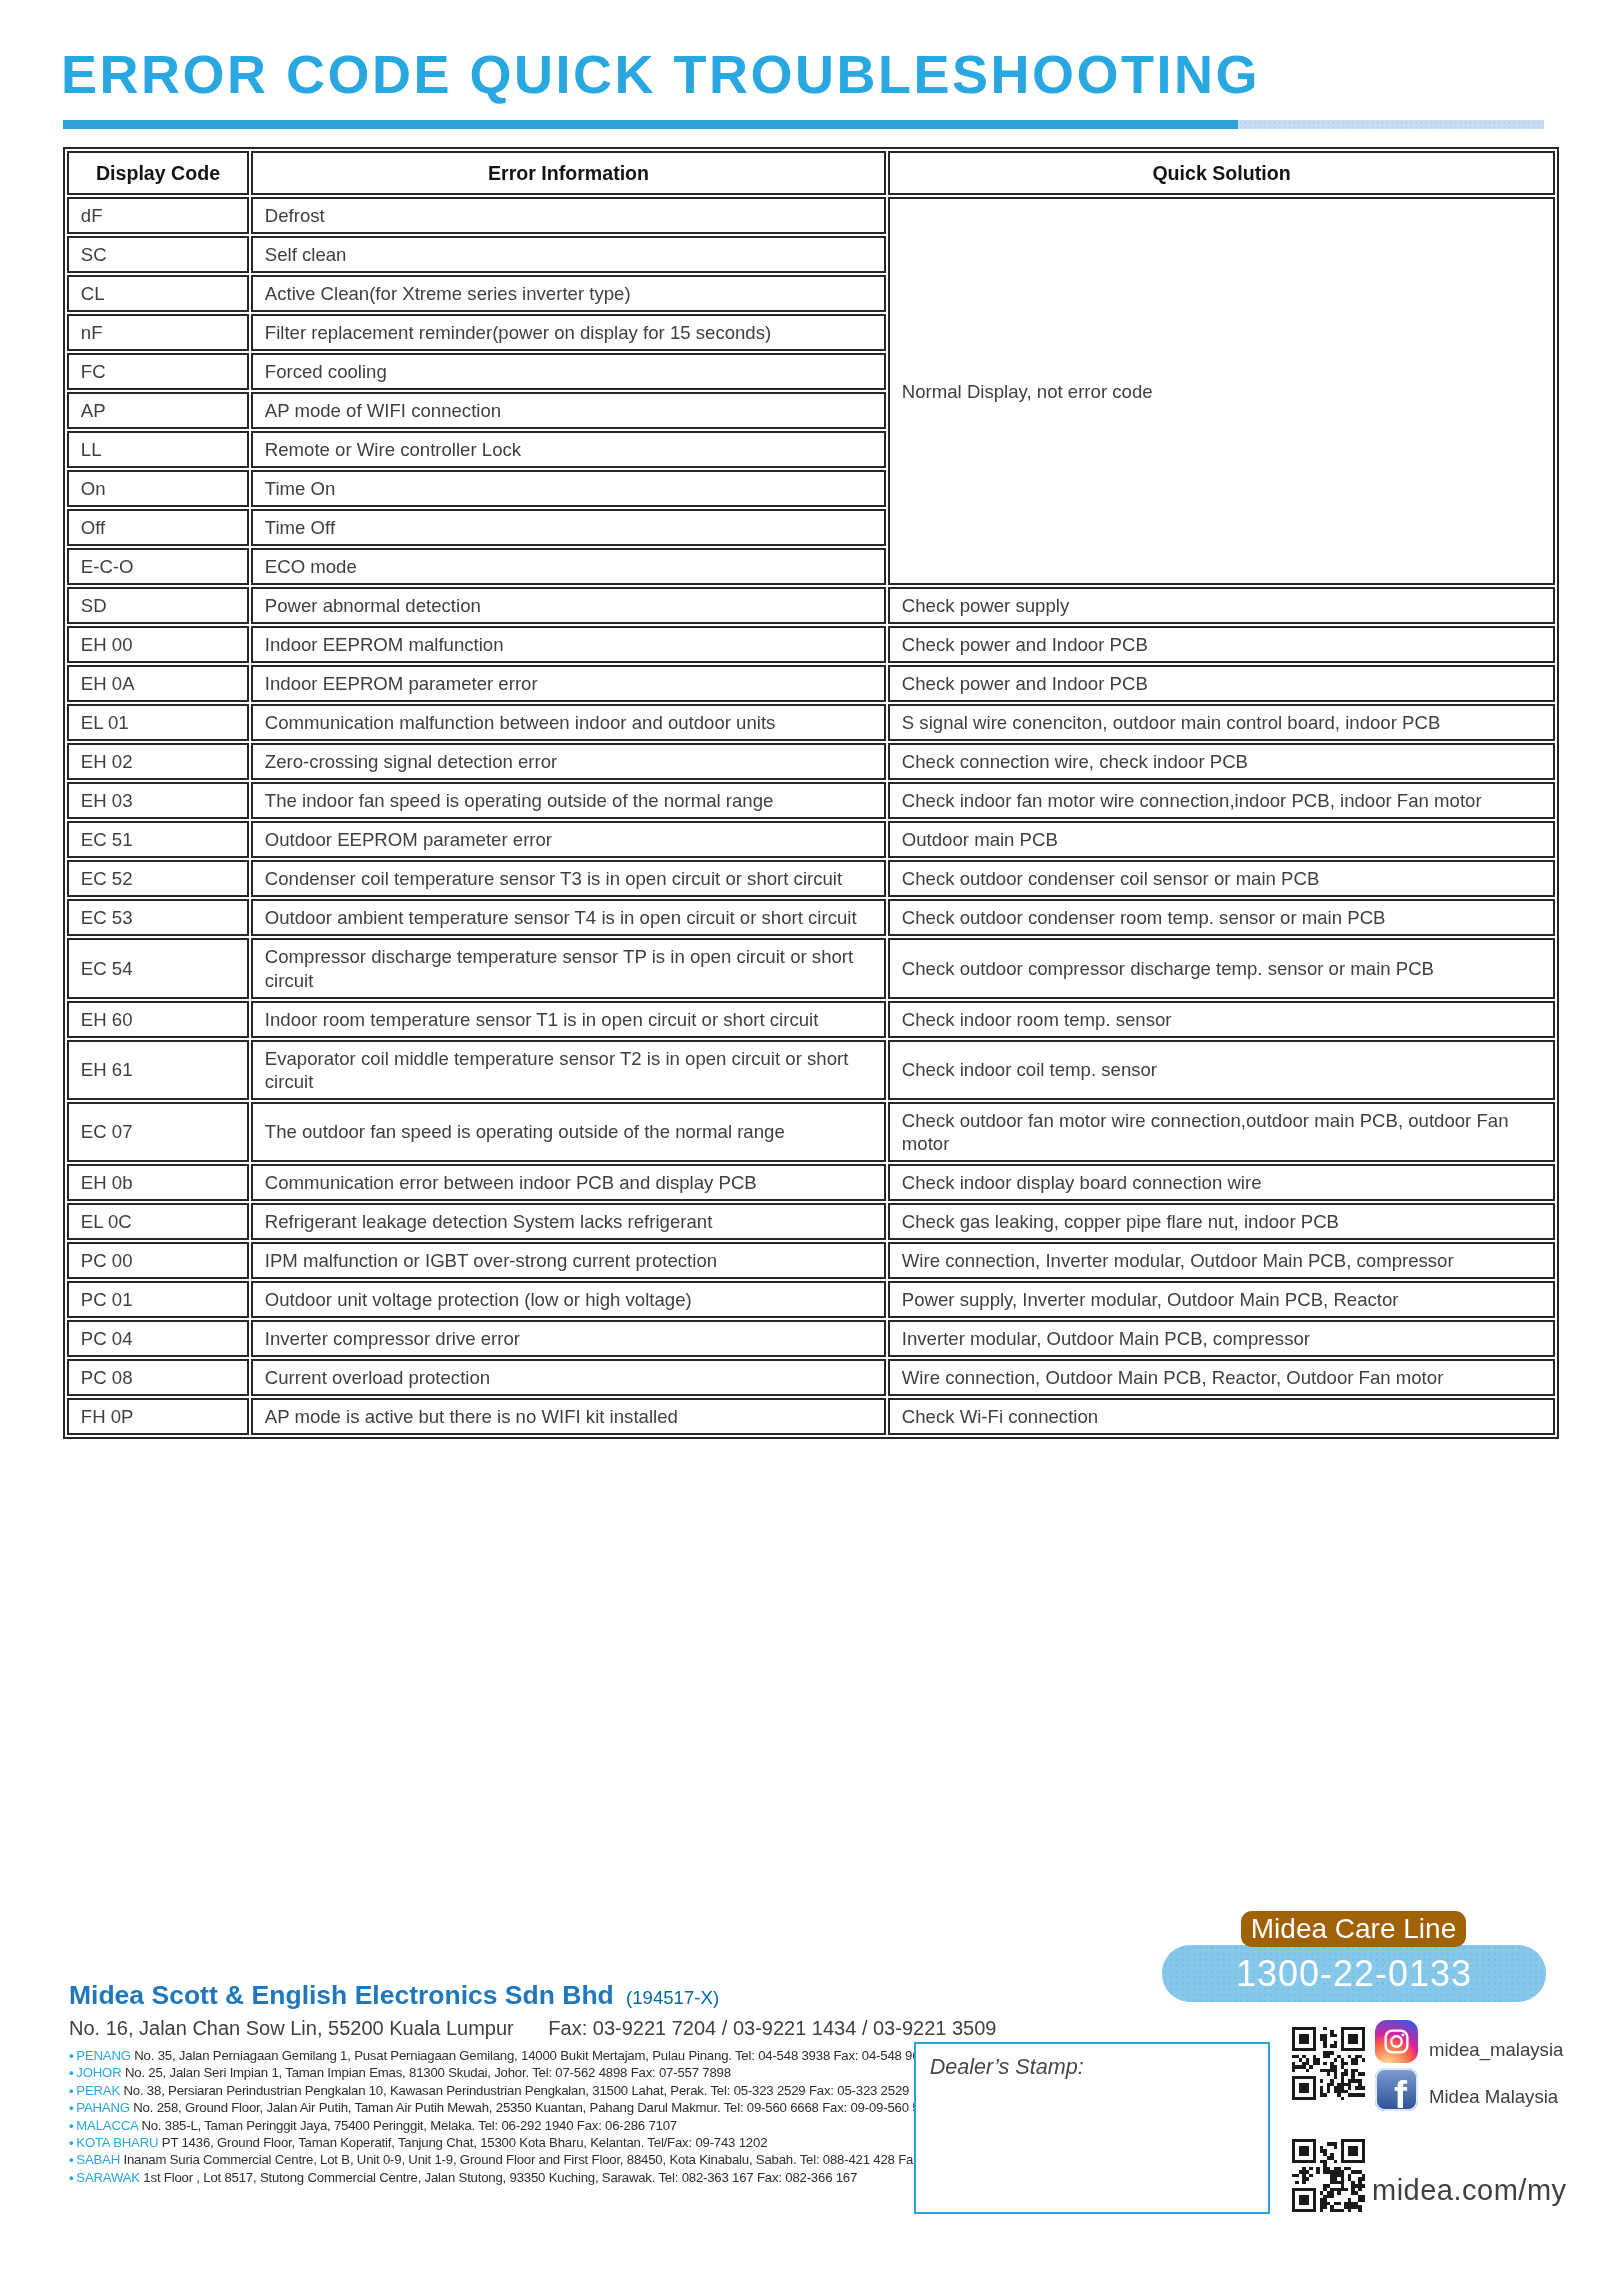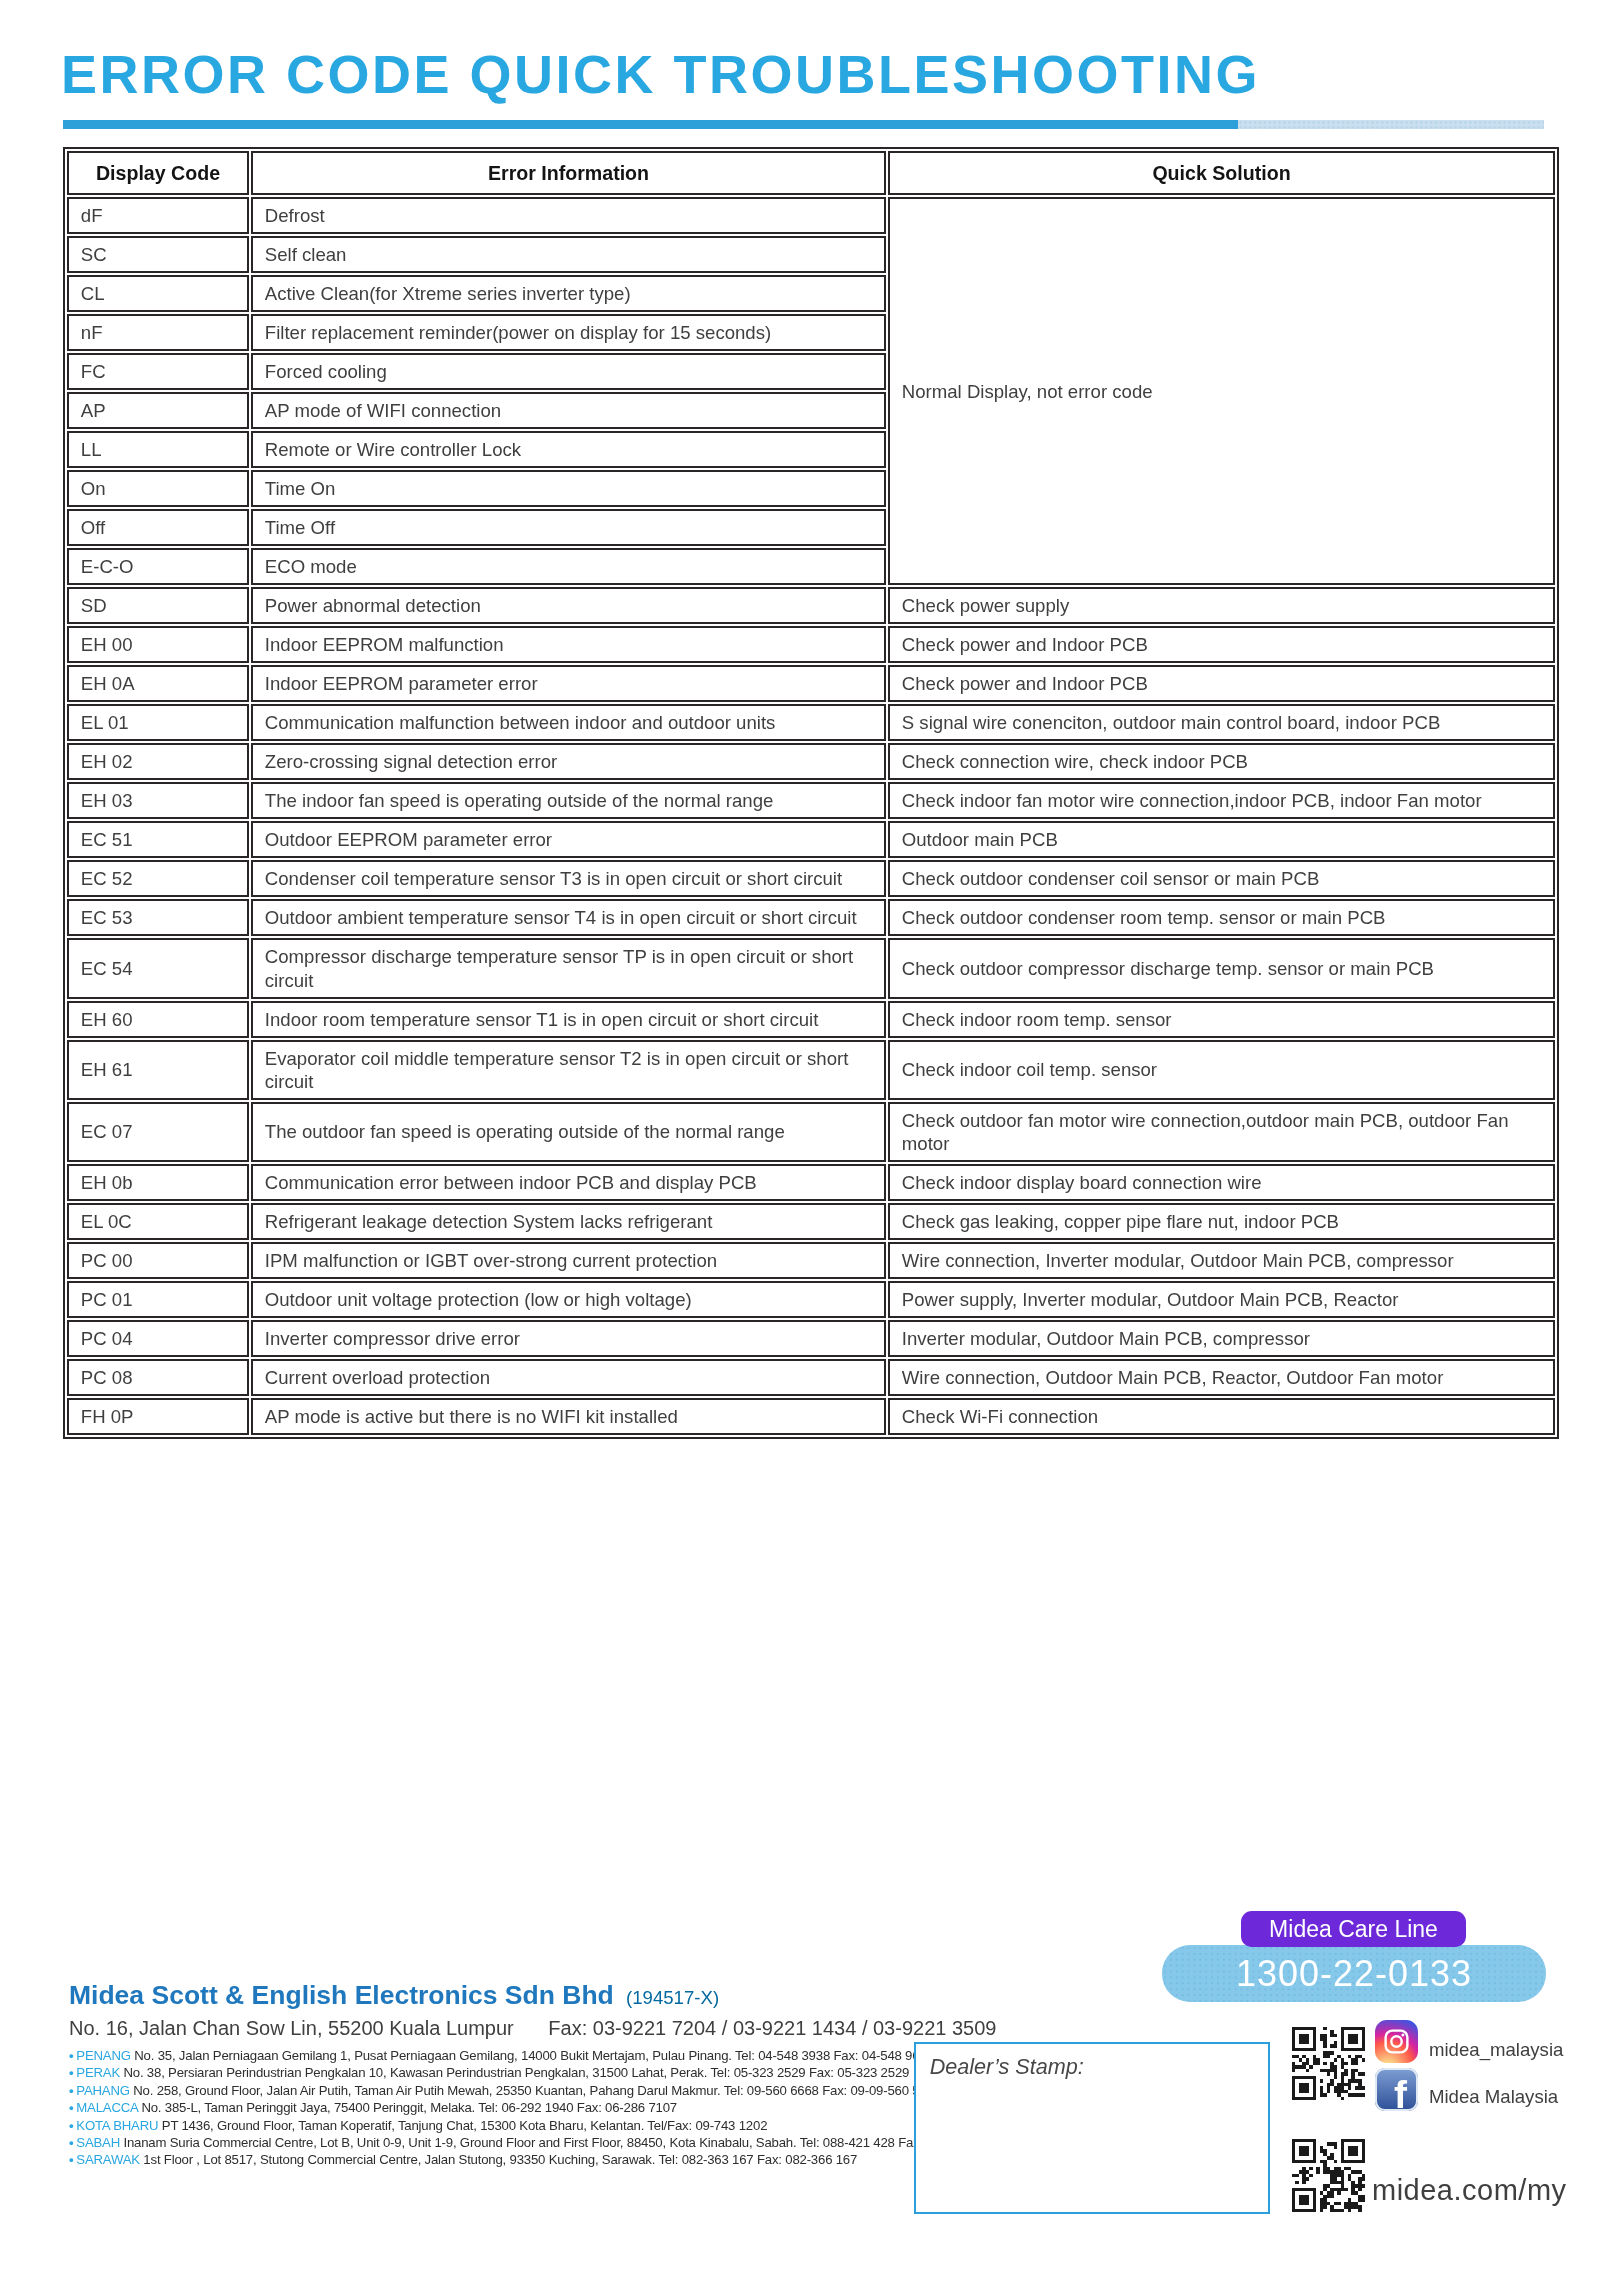--- a/index.html
+++ b/index.html
@@ -36,22 +36,22 @@
   
   .careline-number{
     position:absolute;left:1162px;top:1945px;width:384px;height:57px;
     background:#85C8EA;
     background-image:radial-gradient(#76bde2 1px, transparent 1px);background-size:5.9px 5.9px;
     border-radius:28px;display:flex;align-items:center;justify-content:center;
     color:#ffffff;font-size:36px;font-weight:normal;letter-spacing:1px;z-index:1;
   }
   .careline-label{
     position:absolute;left:1241px;top:1911px;width:225px;height:36px;
-    background:#6d28d9;border-radius:10.8px;display:flex;align-items:center;justify-content:center;
-    color:#ffffff;font-size:23px;z-index:2;text-align:right;
+    background:#a16207;border-radius:10.8px;display:flex;align-items:center;justify-content:center;
+    color:#ffffff;font-size:28px;z-index:2;text-align:right;
   }
   
   .company-line{position:absolute;left:69px;top:1980px;white-space:nowrap;}
   .company-name{font-size:26.5px;font-weight:bold;color:#1F78BD;margin-top:21px;}
   .company-reg{font-size:18.6px;color:#0369a1;margin-left:7.8px;}
   .hq-line{position:absolute;left:69px;top:2017px;font-size:20px;color:#3f3f3f;white-space:nowrap;}
   .hq-fax{margin-left:29px;}
   .branches{position:absolute;left:69px;top:2047px;width:863px;margin:0;padding:0;list-style:none;}
   .branches li{font-size:13.2px;line-height:17.4px;color:#2e2e2e;letter-spacing:-0.2px;white-space:nowrap;}
   .branches .bullet{color:#29A7E0;font-weight:bold;margin-right:2.9px;}
@@ -258,20 +258,21 @@
     <span class="company-reg">(194517-X)</span>
   </div>
 
   <div class="hq-line">
     <span>No. 16, Jalan Chan Sow Lin, 55200 Kuala Lumpur</span>
     <span class="hq-fax">Fax: 03-9221 7204 / 03-9221 1434 / 03-9221 3509</span>
   </div>
 
   <ul class="branches">
       <li><span class="bullet">•</span><span class="state">PENANG </span><span>No. 35, Jalan Perniagaan Gemilang 1, Pusat Perniagaan Gemilang, 14000 Bukit Mertajam, Pulau Pinang. Tel: 04-548 3938 Fax: 04-548 9698</span></li>
+      <li><span class="bullet">•</span><span class="state">JOHOR </span><span>No. 25, Jalan Seri Impian 1, Taman Impian Emas, 81300 Skudai, Johor. Tel: 07-562 4898 Fax: 07-557 7898</span></li>
       <li><span class="bullet">•</span><span class="state">PERAK </span><span>No. 38, Persiaran Perindustrian Pengkalan 10, Kawasan Perindustrian Pengkalan, 31500 Lahat, Perak. Tel: 05-323 2529 Fax: 05-323 2529</span></li>
       <li><span class="bullet">•</span><span class="state">PAHANG </span><span>No. 258, Ground Floor, Jalan Air Putih, Taman Air Putih Mewah, 25350 Kuantan, Pahang Darul Makmur. Tel: 09-560 6668 Fax: 09-09-560 5050</span></li>
       <li><span class="bullet">•</span><span class="state">MALACCA </span><span>No. 385-L, Taman Peringgit Jaya, 75400 Peringgit, Melaka. Tel: 06-292 1940 Fax: 06-286 7107</span></li>
       <li><span class="bullet">•</span><span class="state">KOTA BHARU </span><span>PT 1436, Ground Floor, Taman Koperatif, Tanjung Chat, 15300 Kota Bharu, Kelantan. Tel/Fax: 09-743 1202</span></li>
       <li><span class="bullet">•</span><span class="state">SABAH </span><span>Inanam Suria Commercial Centre, Lot B, Unit 0-9, Unit 1-9, Ground Floor and First Floor, 88450, Kota Kinabalu, Sabah. Tel: 088-421 428 Fax: 088-431 427</span></li>
       <li><span class="bullet">•</span><span class="state">SARAWAK </span><span>1st Floor , Lot 8517, Stutong Commercial Centre, Jalan Stutong, 93350 Kuching, Sarawak. Tel: 082-363 167 Fax: 082-366 167</span></li>
     </ul>
 
   <div class="dealer-box">
     <span class="dealer-label">Dealer’s Stamp:</span>

